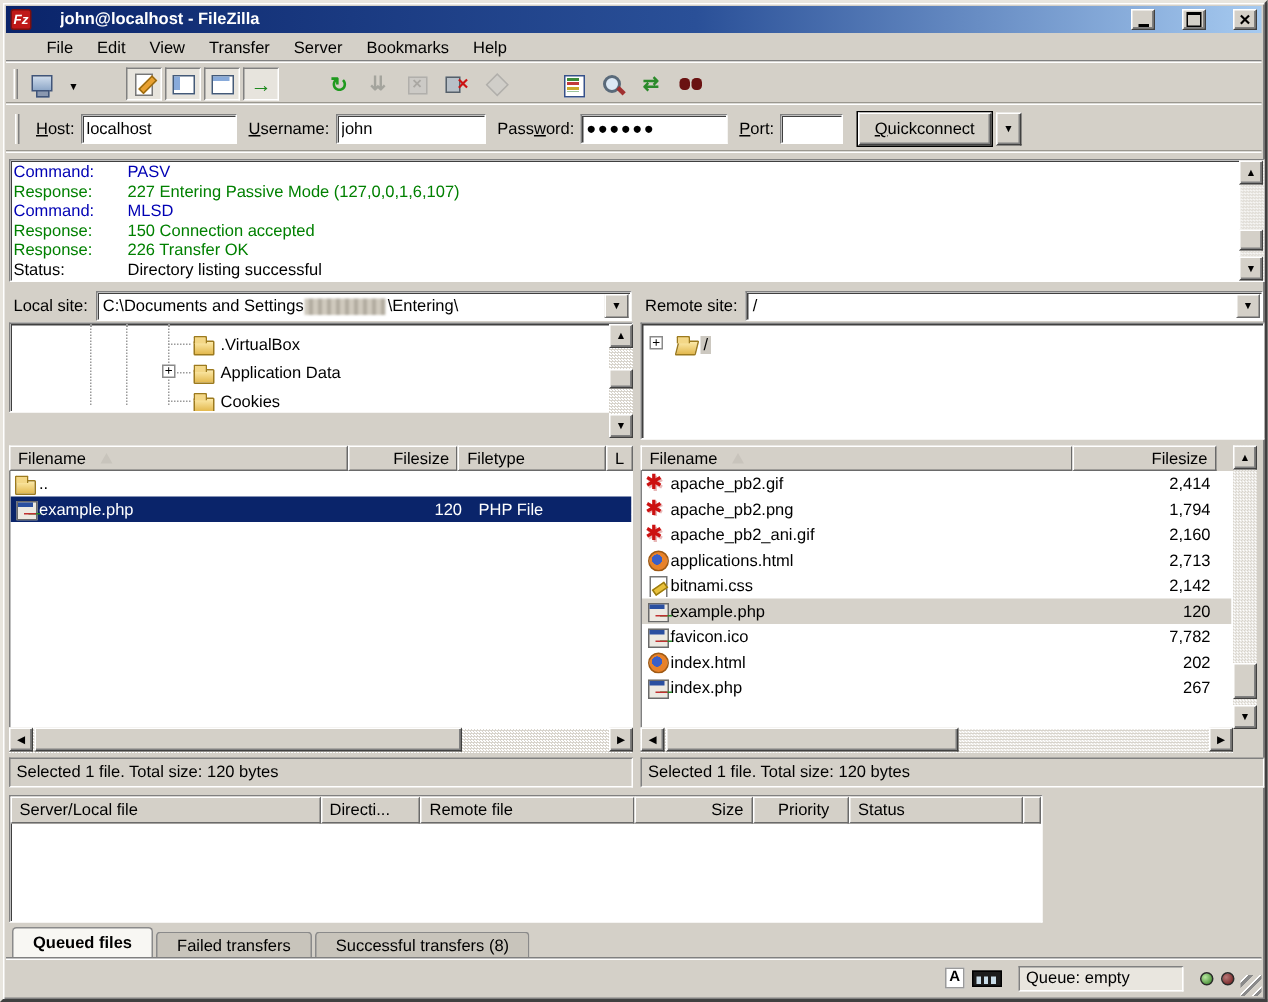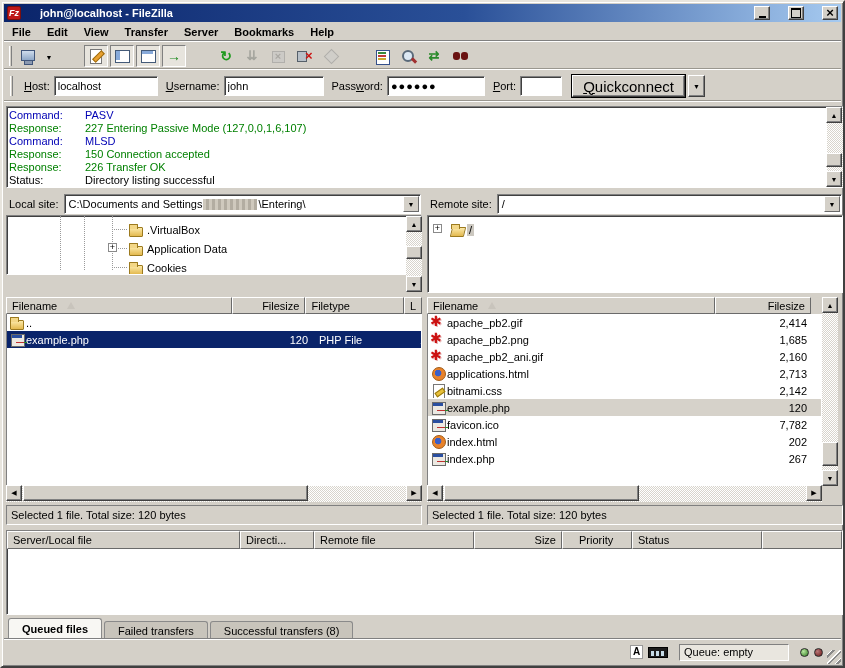--- a/index.html
+++ b/index.html
@@ -21,22 +21,22 @@
   #title-text { flex:1; margin-left:3px; color:#fff; font-weight:bold; font-size:11px;
     white-space:nowrap; overflow:hidden; }
   .ctl { width:16px; height:14px; background:#d4d0c8; border:1px solid;
     border-color:#fff #404040 #404040 #fff; box-shadow:inset -1px -1px 0 #808080;
     display:flex; align-items:center; justify-content:center; margin-left:2px; }
   .ctl-minimize::before { content:""; width:7px; height:2px; background:#000; margin-top:7px; }
   .ctl-maximize::before { content:""; width:8px; height:7px; border:1px solid #000; border-top:2px solid #000; }
   .ctl-close::before { content:"×"; font-size:13px; font-weight:bold; line-height:10px; }
   
   #menubar { position:absolute; left:2px; right:2px; top:20px; height:20px;
-    display:flex; align-items:center; padding-left:0;
-    border-bottom:1px solid #fff; box-shadow:0 -1px 0 #808080 inset;font-weight:bold; }
+    display:flex; align-items:center; padding-left:19px;
+    border-bottom:1px solid #fff; box-shadow:0 -1px 0 #808080 inset; }
   .menu-item { padding:2px 8px; }
   #toolbar { position:absolute; left:2px; right:2px; top:41px; height:27px;
     display:flex; align-items:center; padding-left:2px;
     border-bottom:1px solid #fff; box-shadow:0 -1px 0 #9a978f inset; }
   .tb-grip { width:3px; height:20px; border-left:1px solid #fff; border-right:1px solid #808080; margin:0 3px; }
   .tb-btn { width:24px; height:22px; display:flex; align-items:center; justify-content:center;
     border:1px solid transparent; margin:0 1px; background:transparent; }
   .tb-btn.narrow-true { width:14px; }
   .tb-btn.state-pressed { border-color:#808080 #fff #fff #808080; background:#e7e4dd; }
   .tb-btn.state-disabled .tbicon { filter:grayscale(.95); opacity:.45; }
@@ -83,21 +83,21 @@
   
   #quickbar { position:absolute; left:2px; right:2px; top:69px; height:31px;
     display:flex; align-items:center; padding-left:3px;
     border-bottom:1px solid #fff; box-shadow:0 -1px 0 #9a978f inset; }
   .qlabel { margin:0 4px 0 8px; white-space:nowrap; }
   .field { height:20px; background:#fff; border:1px solid; border-color:#808080 #fff #fff #808080;
     box-shadow:inset 1px 1px 0 #404040; font-family:"Liberation Sans",sans-serif; font-size:11px;
     padding:0 3px; outline:none; }
   #qc-btn { margin-left:10px; height:22px; padding:0 10px; background:#d4d0c8;
     border:1px solid; border-color:#fff #404040 #404040 #fff; box-shadow:0 0 0 1px #000, inset -1px -1px 0 #808080;
-    font-size:15px; display:flex; align-items:center; }
+    font-size:11px; display:flex; align-items:center; }
   #qc-drop { margin-left:3px; width:17px; height:22px; background:#d4d0c8;
     border:1px solid; border-color:#fff #404040 #404040 #fff; box-shadow:inset -1px -1px 0 #808080;
     display:flex; align-items:center; justify-content:center; }
   #qc-drop::before { content:"▼"; font-size:7px; }
   
   #log { position:absolute; left:4px; top:104px; width:837px; height:82px; background:#fff;
     border:1px solid; border-color:#808080 #fff #fff #808080; box-shadow:inset 1px 1px 0 #404040;
     padding:2px 0 0 2px; overflow:hidden; }
   .log-row { display:flex; line-height:13px; }
   .log-label { width:76px; flex:0 0 auto; }
@@ -175,21 +175,21 @@
   .c-name { width:232px; display:flex; align-items:center; padding-left:2px; }
   .c-size { width:75px; text-align:right; padding-right:6px; }
   .c-type { width:101px; padding-left:5px; }
   .c-last { flex:1 1 auto; padding-left:5px; }
   .r-name { width:288px; display:flex; align-items:center; padding-left:2px; }
   .r-size { width:96px; text-align:right; padding-right:5px; }
   
   .status-panel { position:absolute; height:20px; background:#d4d0c8; border:1px solid;
     border-color:#808080 #fff #fff #808080; display:flex; align-items:center; padding-left:4px; white-space:nowrap; overflow:hidden; }
   
-  #queue { position:absolute; left:4px; top:528px; width:837px; height:85px; background:#fff;
+  #queue { position:absolute; left:4px; top:528px; width:689px; height:85px; background:#fff;
     border:1px solid; border-color:#808080 #fff #fff #808080; box-shadow:inset 1px 1px 0 #404040; overflow:hidden; }
   #queue-header { display:flex; height:18px; background:#d4d0c8; }
   #queue-header .hcell { height:18px; }
   #queue-header .hcell:nth-child(1) { width:233px; }
   #queue-header .hcell:nth-child(2) { width:74px; }
   #queue-header .hcell:nth-child(3) { width:160px; }
   #queue-header .hcell:nth-child(4) { width:88px; justify-content:flex-end; }
   #queue-header .hcell:nth-child(5) { width:70px;padding-left:16px; }
   #queue-header .hcell:nth-child(6) { width:130px; }
   
@@ -518,21 +518,21 @@
           <span>apache_pb2.gif</span>
         </span>
         <span class="cell r-size">2,414</span>
       </div>
 
       <div class="frow">
         <span class="cell r-name">
           <span class="icon icon-apache"></span>
           <span>apache_pb2.png</span>
         </span>
-        <span class="cell r-size">1,685</span>
+        <span class="cell r-size">1,794</span>
       </div>
 
       <div class="frow">
         <span class="cell r-name">
           <span class="icon icon-apache"></span>
           <span>apache_pb2_ani.gif</span>
         </span>
         <span class="cell r-size">2,160</span>
       </div>
 

